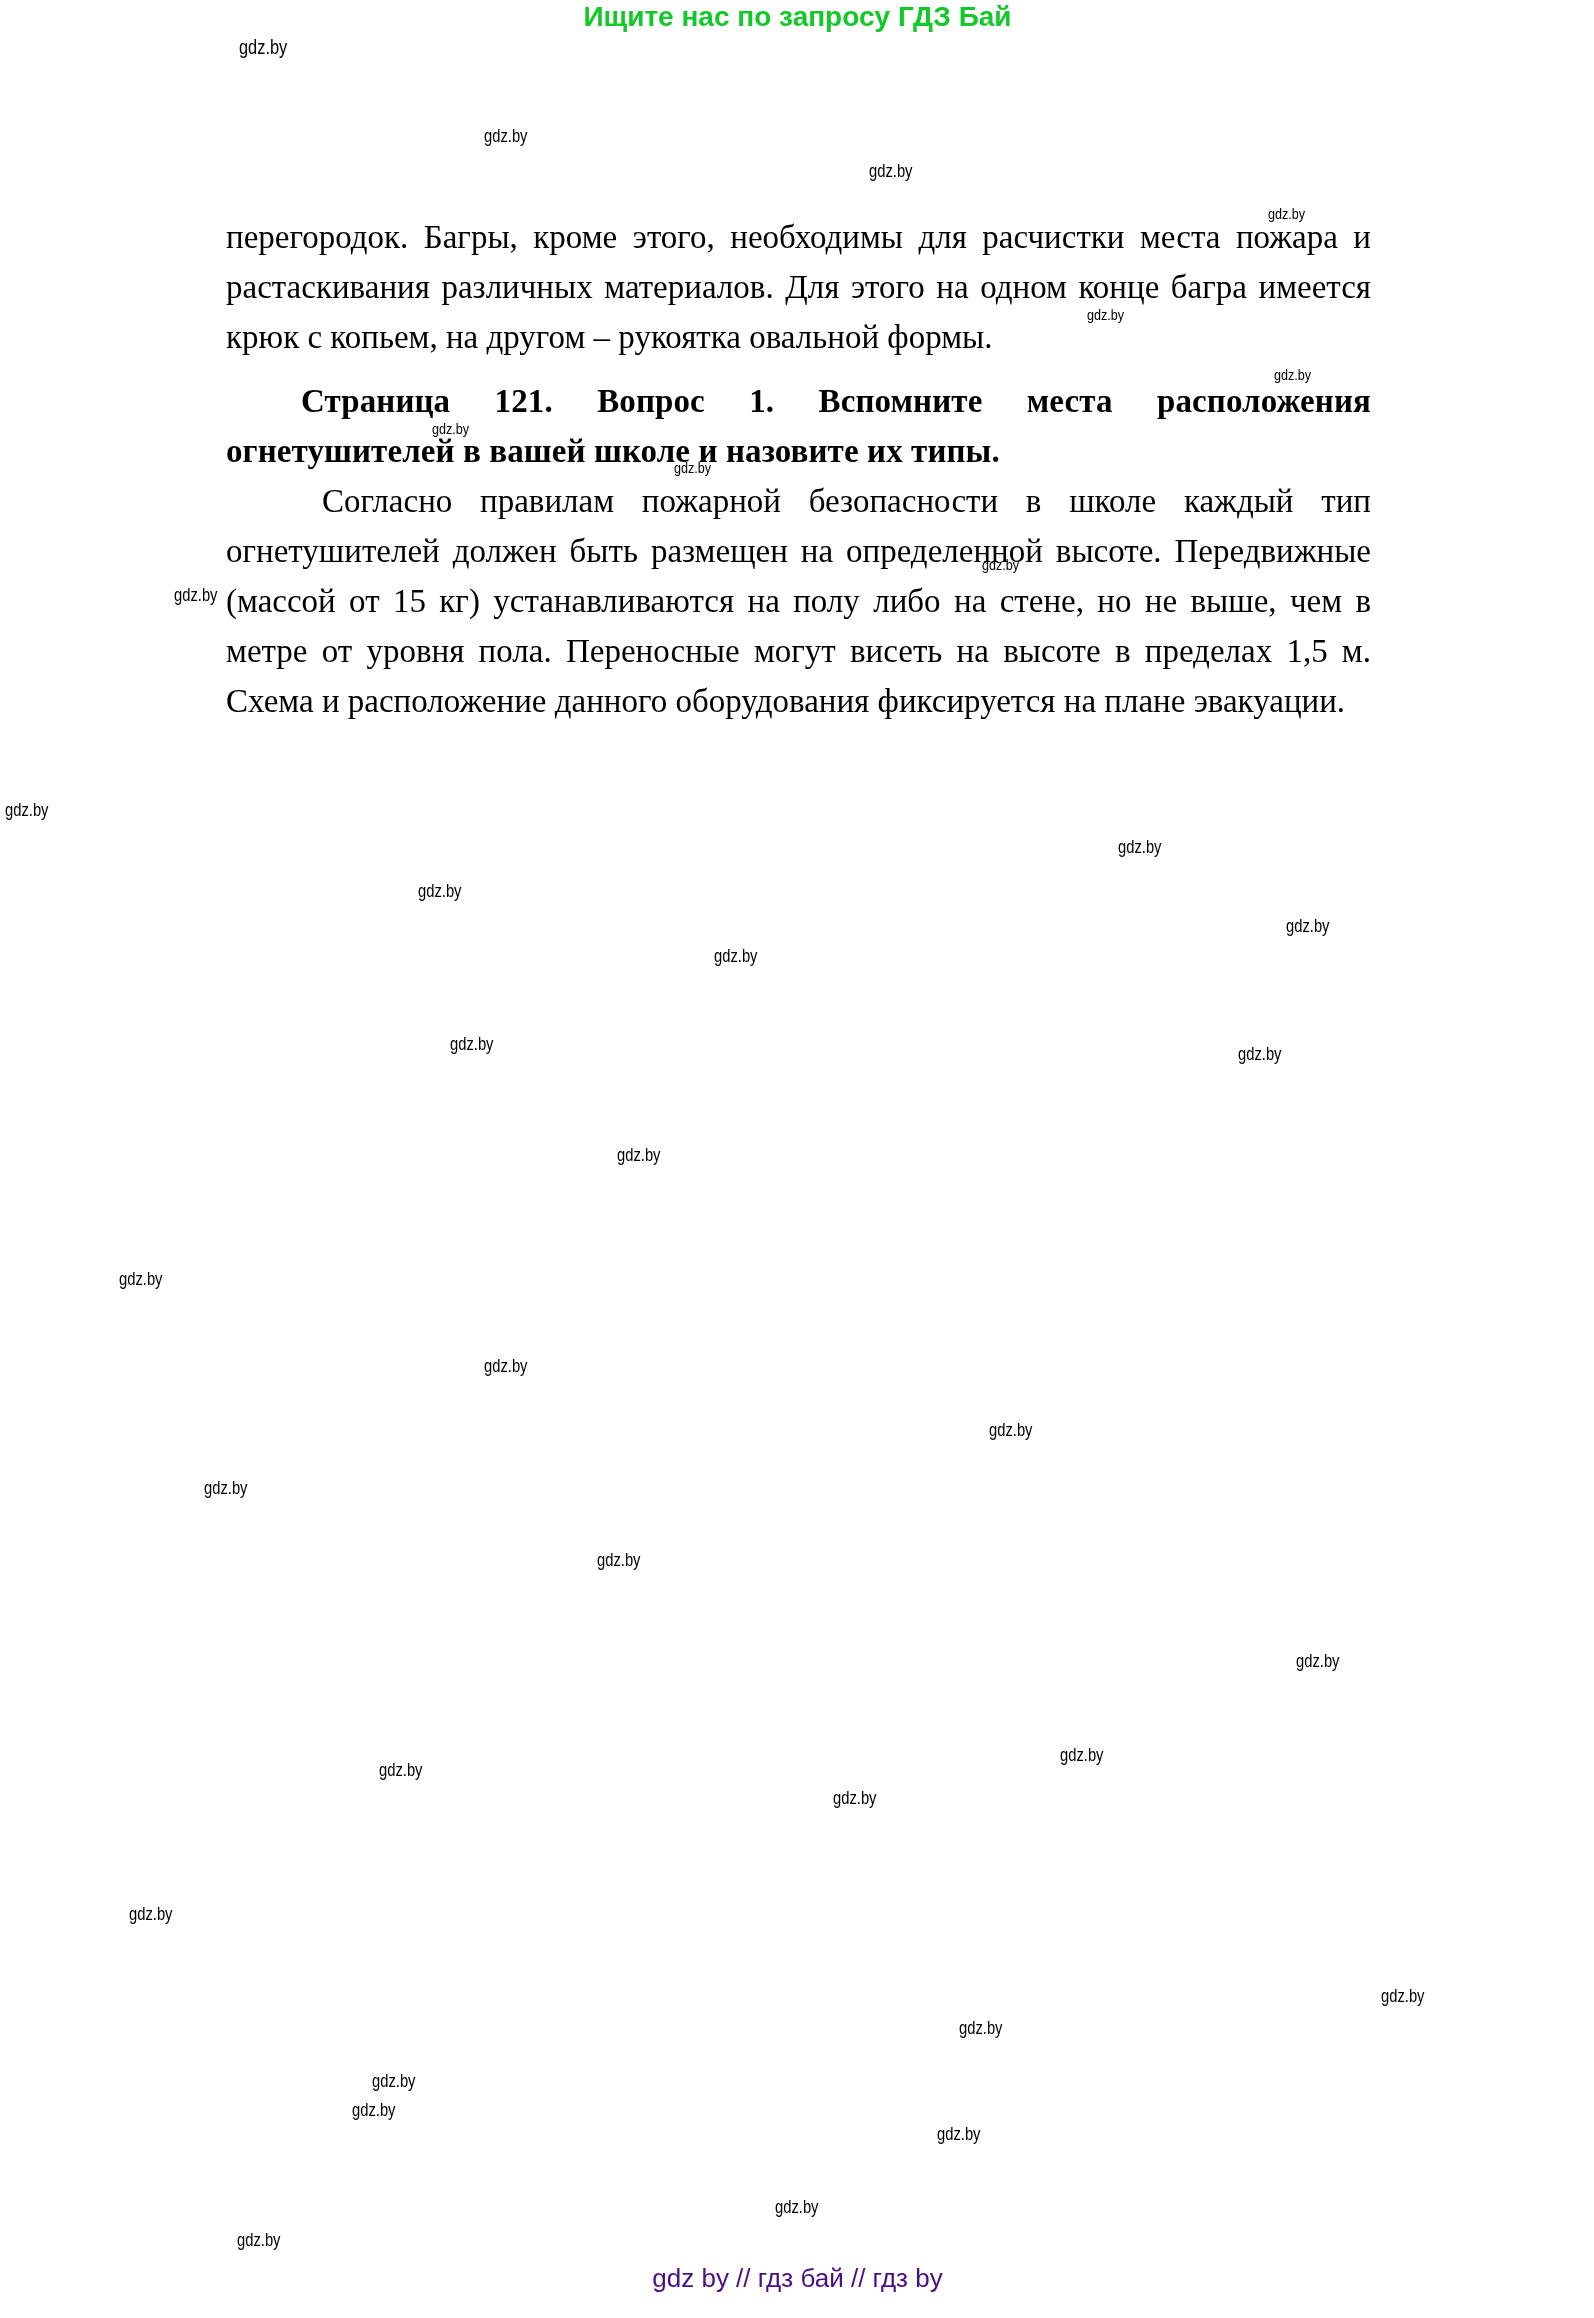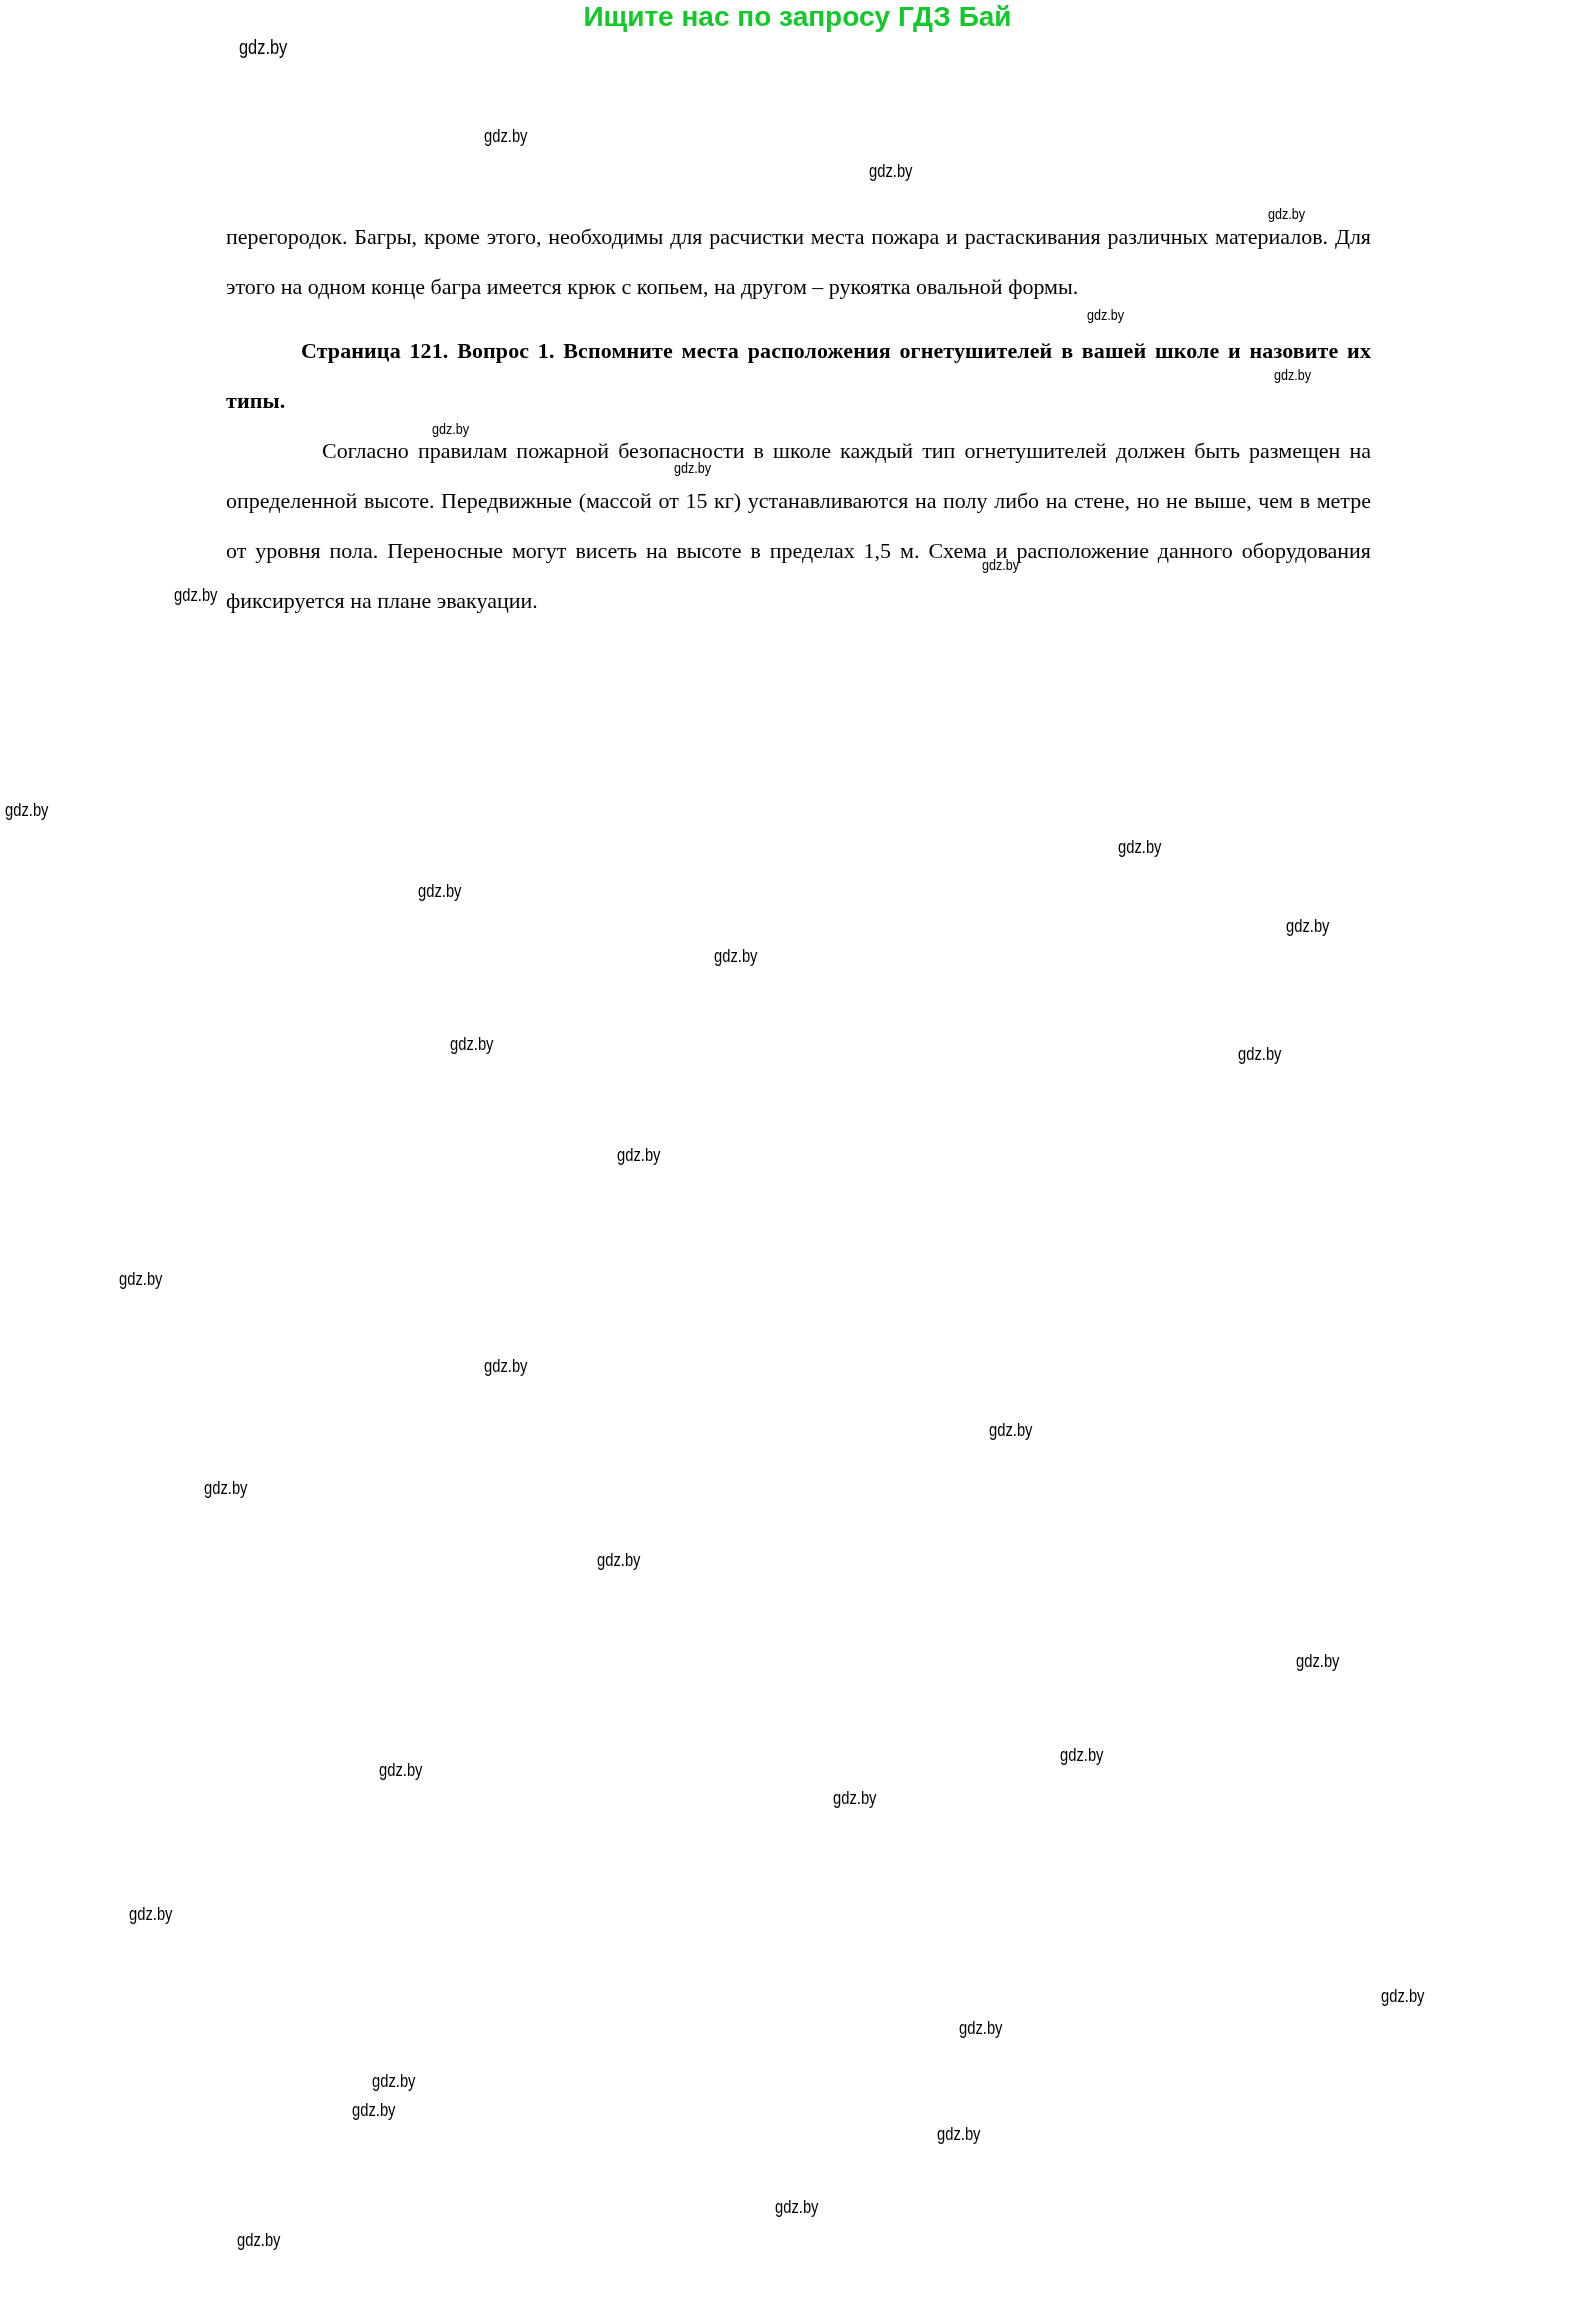--- a/index.html
+++ b/index.html
@@ -38,21 +38,21 @@
   #text-column {
     position: absolute;
     left: 226px;
     top: 212px;
     width: 1145px;
   }
   .para {
     margin: 0;
     text-align: justify;
     text-justify: inter-word;
-    font-size: 22px;
+    font-size: 33px;
     line-height: 50px;
     color: #000000;
     font-family: "Liberation Serif", "DejaVu Serif", serif;
   }
   .para.body-para {
     text-indent: 0px;
   }
   .para.indented {
     text-indent: 96px;
   }
@@ -141,15 +141,16 @@
       <span class="wm sz-m" style="left: 833px; top: 1789px; color: rgb(0, 0, 0);">gdz.by</span>
       <span class="wm sz-m" style="left: 372px; top: 2072px; color: rgb(0, 0, 0);">gdz.by</span>
       <span class="wm sz-m" style="left: 959px; top: 2019px; color: rgb(0, 0, 0);">gdz.by</span>
       <span class="wm sz-m" style="left: 1381px; top: 1987px; color: rgb(0, 0, 0);">gdz.by</span>
       <span class="wm sz-m" style="left: 775px; top: 2198px; color: rgb(0, 0, 0);">gdz.by</span>
       <span class="wm sz-m" style="left: 352px; top: 2101px; color: rgb(0, 0, 0);">gdz.by</span>
       <span class="wm sz-m" style="left: 937px; top: 2125px; color: rgb(0, 0, 0);">gdz.by</span>
       <span class="wm sz-m" style="left: 237px; top: 2231px; color: rgb(0, 0, 0);">gdz.by</span>
     </div>
 
+  <div id="site-footer" style="color: rgb(75, 15, 130);">gdz by  //  гдз бай  //  гдз by</div>
 
 </div>
 
 
 </body></html>

